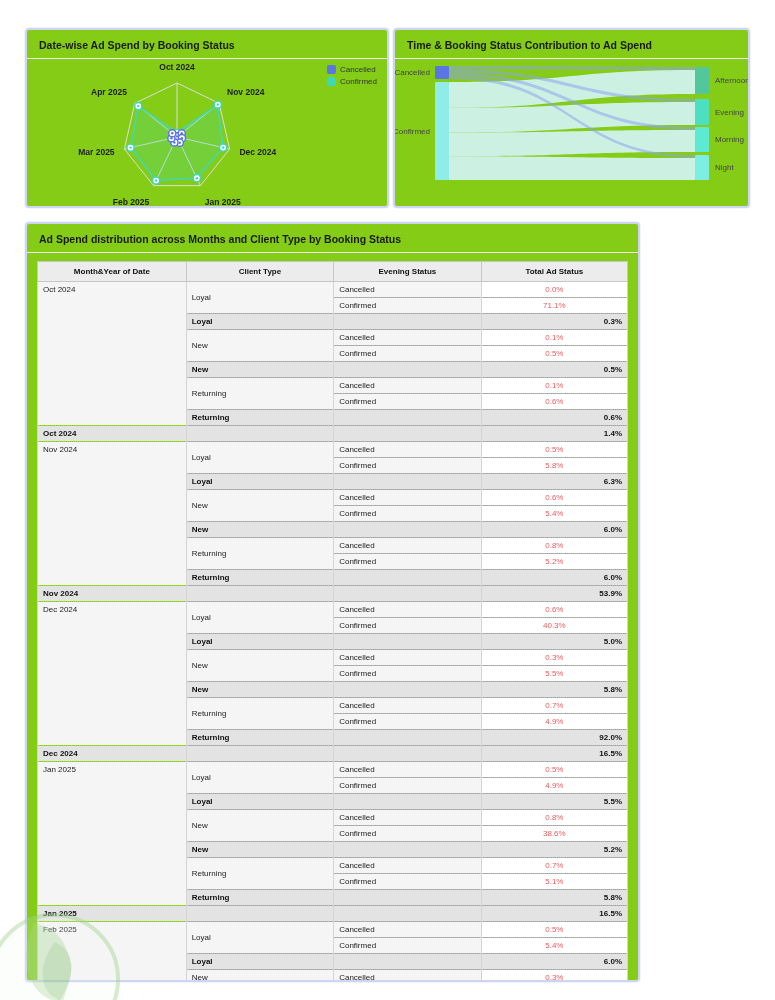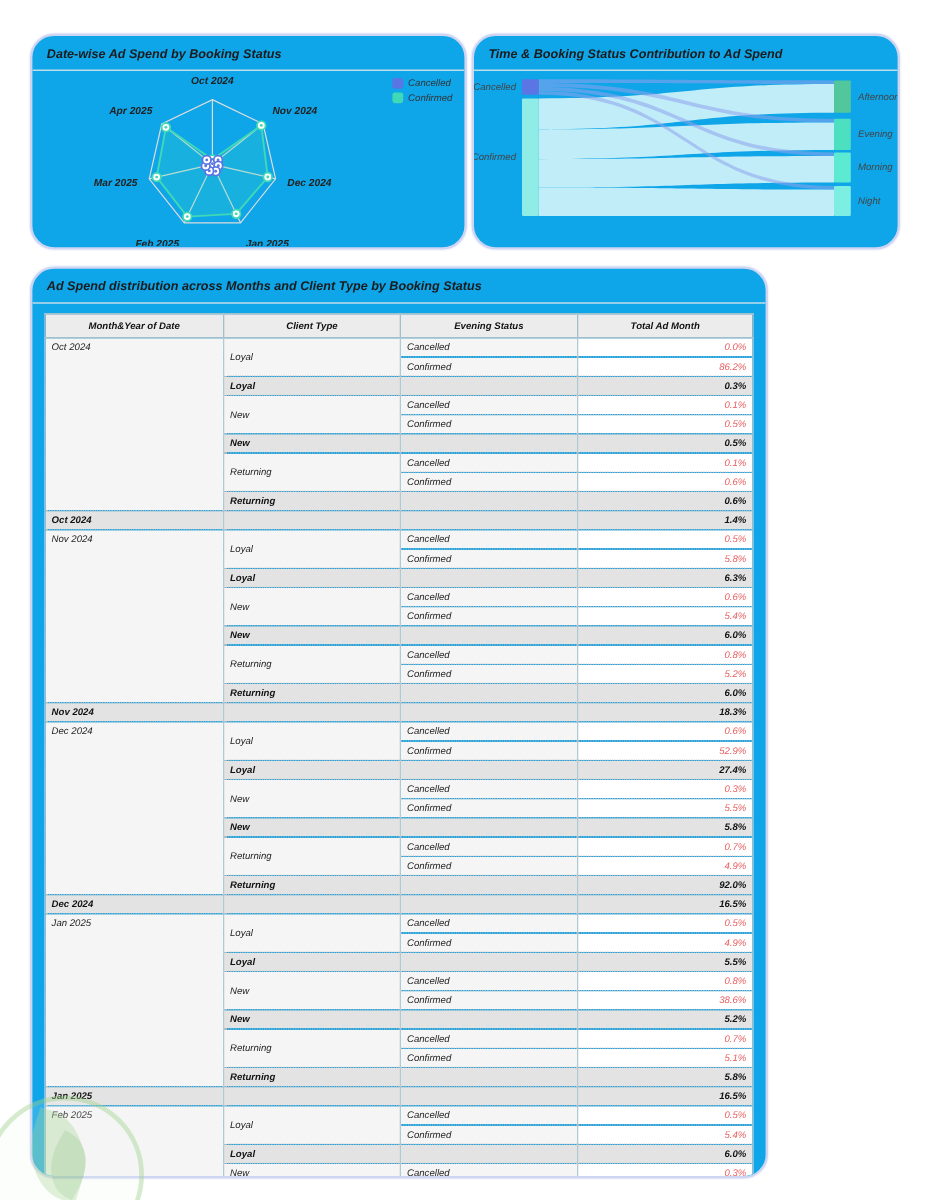--- a/index.html
+++ b/index.html
@@ -1,22 +1,22 @@
 <!DOCTYPE html>
 <html><head>
 <meta charset="utf-8">
 <style>
   html,body{margin:0;padding:0;}
   body{
     width:775px;height:1000px;position:relative;overflow:hidden;
     background:#ffffff;font-family:"Liberation Sans",sans-serif;color:#222;
   }
   .card{
-    position:absolute;background:#0ea5e9;border:2px solid #cdd5f3;border-radius:20px;
-    box-shadow:0 0 0 1px rgba(205,213,243,.25);box-sizing:border-box;overflow:hidden;font-style:italic;
+    position:absolute;background:#84cc16;border:2px solid #cdd5f3;border-radius:4px;
+    box-shadow:0 0 0 1px rgba(205,213,243,.25);box-sizing:border-box;overflow:hidden;
   }
   #card-radar{left:25px;top:28px;width:364px;height:180px;}
   #card-sankey{left:393px;top:28px;width:357px;height:180px;}
   #card-table{left:25px;top:222px;width:615px;height:760px;}
   .card-title{
     margin:0;padding:9px 12px 7px;font-size:10.5px;font-weight:bold;color:#1b1b1b;
     border-bottom:1px solid #ececec;white-space:nowrap;
   }
   .card-body{position:relative;width:100%;}
   #radar-body,#sankey-body{height:146px;}
@@ -36,21 +36,21 @@
     border:1px solid #c6c6c6;font-size:8px;color:#111;overflow:hidden;white-space:nowrap;
   }
   .tbl td{
     height:15px;line-height:15px;padding:0 5px;
     border-left:1px solid #d4d4d4;border-right:1px solid #d4d4d4;
     border-bottom:1px dotted #b8b8b8;
     overflow:hidden;white-space:nowrap;
   }
   .tbl td.label{background:#f5f5f5;}
   .tbl td.month{vertical-align:top;background:#f5f5f5;}
-  .tbl td.val{background:#fff;text-align:right;color:#e85c5e;}
+  .tbl td.val{background:#fff;text-align:center;color:#e85c5e;}
   .tbl tr.subtotal td,.tbl tr.total td{background:#e3e3e3;font-weight:bold;color:#111;}
   .tbl td.num{text-align:right;}
   
   .watermark{position:absolute;left:-12px;top:913px;width:132px;height:132px;z-index:9;
     pointer-events:none;opacity:.45;}
   .wm-circle{position:absolute;left:0;top:0;right:0;bottom:0;border:4px solid #a5d494;
     border-radius:50%;background:rgba(238,247,238,.35);box-sizing:border-box;}
   .wm-leaf{position:absolute;left:34px;top:16px;width:52px;height:68px;background:#b9ddaa;
     border-radius:0 80% 0 80%;transform:rotate(18deg);}
   .wm-leaf2{position:absolute;left:52px;top:34px;width:34px;height:48px;background:#8fc77e;
@@ -160,31 +160,31 @@
             <col style="width:25.2%">
             <col style="width:25%">
             <col style="width:25%">
             <col style="width:24.8%">
           </colgroup>
           <tbody>
             <tr>
               <th>Month&amp;Year of Date</th>
               <th>Client Type</th>
               <th>Evening Status</th>
-              <th>Total Ad Month</th>
+              <th>Total Ad Status</th>
             </tr>
             <tr>
               <td class="label month" rowspan="9">Oct 2024</td>
               <td class="label" rowspan="2">Loyal</td>
               <td class="label">Cancelled</td>
               <td class="val">0.0%</td>
             </tr>
             <tr>
               <td class="label">Confirmed</td>
-              <td class="val">86.2%</td>
+              <td class="val">71.1%</td>
             </tr>
             <tr class="subtotal">
               <td>Loyal</td>
               <td></td>
               <td class="num">0.3%</td>
             </tr>
             <tr>
               <td class="label" rowspan="2">New</td>
               <td class="label">Cancelled</td>
               <td class="val">0.1%</td>
@@ -258,36 +258,36 @@
             </tr>
             <tr class="subtotal">
               <td>Returning</td>
               <td></td>
               <td class="num">6.0%</td>
             </tr>
             <tr class="total">
               <td>Nov 2024</td>
               <td></td>
               <td></td>
-              <td class="num">18.3%</td>
+              <td class="num">53.9%</td>
             </tr>
             <tr>
               <td class="label month" rowspan="9">Dec 2024</td>
               <td class="label" rowspan="2">Loyal</td>
               <td class="label">Cancelled</td>
               <td class="val">0.6%</td>
             </tr>
             <tr>
               <td class="label">Confirmed</td>
-              <td class="val">52.9%</td>
+              <td class="val">40.3%</td>
             </tr>
             <tr class="subtotal">
               <td>Loyal</td>
               <td></td>
-              <td class="num">27.4%</td>
+              <td class="num">5.0%</td>
             </tr>
             <tr>
               <td class="label" rowspan="2">New</td>
               <td class="label">Cancelled</td>
               <td class="val">0.3%</td>
             </tr>
             <tr>
               <td class="label">Confirmed</td>
               <td class="val">5.5%</td>
             </tr>

